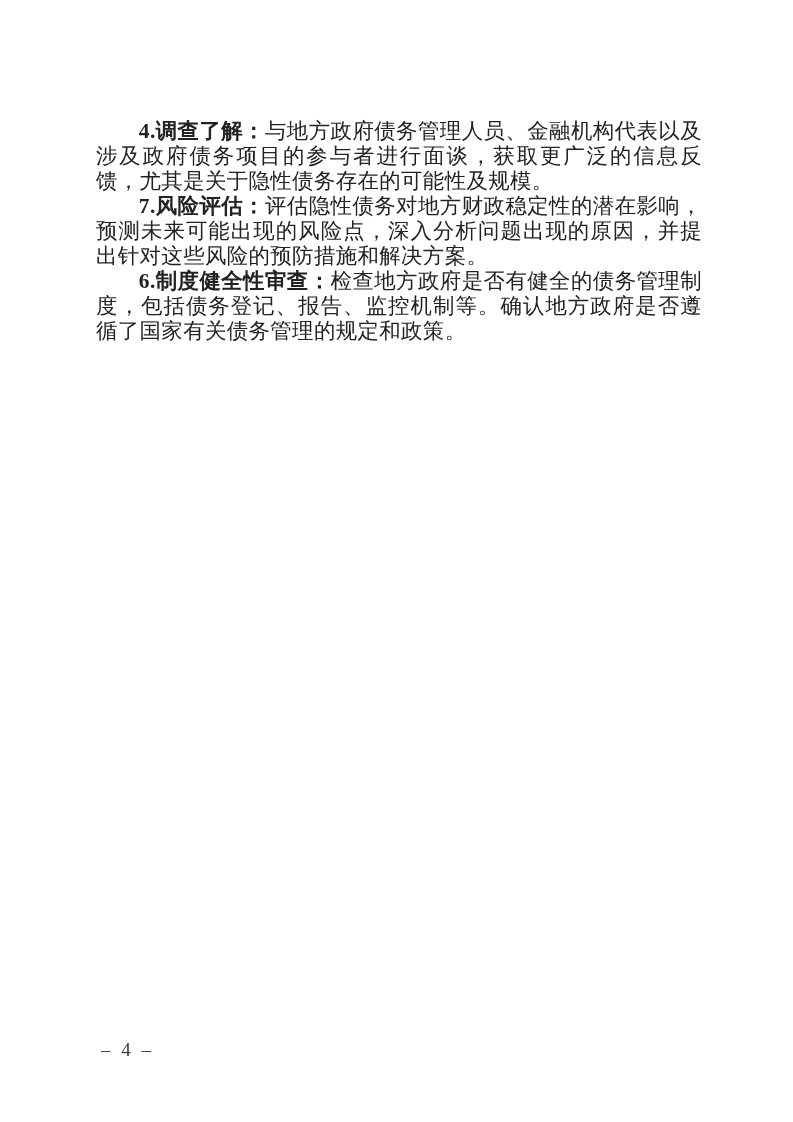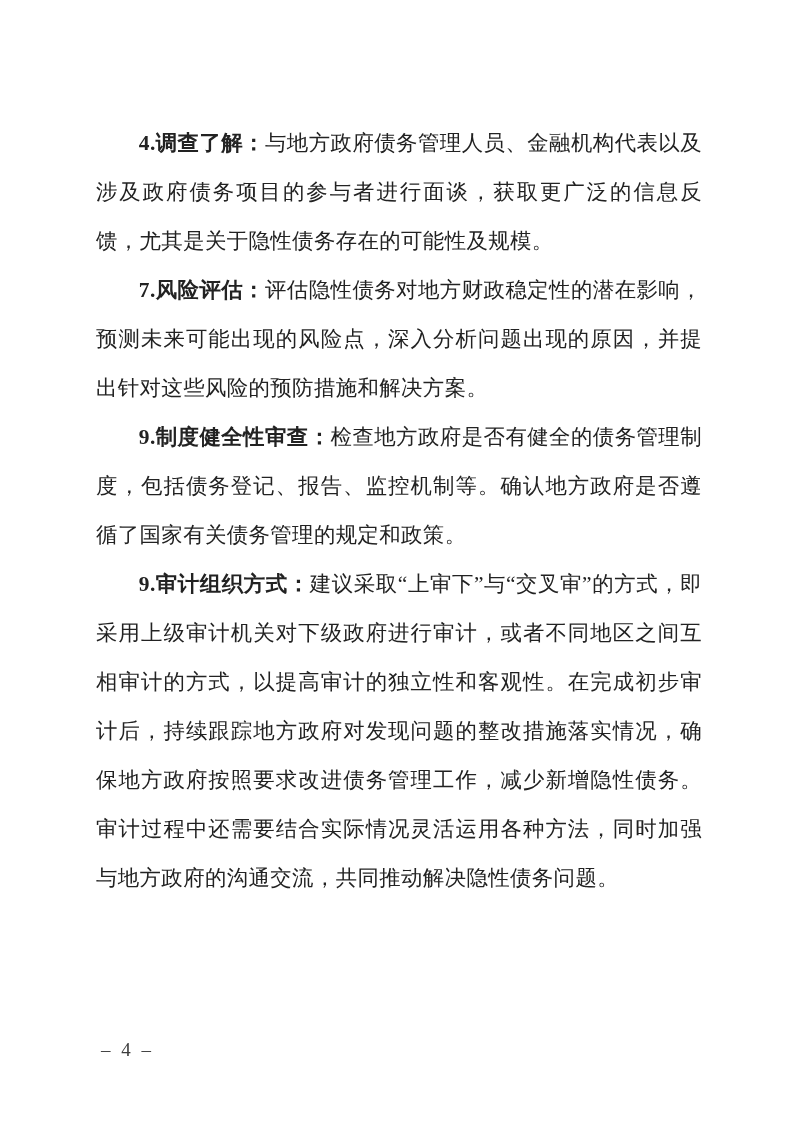--- a/index.html
+++ b/index.html
@@ -19,21 +19,21 @@
   .content {
     position: absolute;
     left: 96px;
     top: 119px;
     width: 606px;
   }
   .para {
     margin: 0;
     padding: 0;
     font-size: 21.4px;
-    line-height: 49px;
+    line-height: 25px;
     text-indent: 2em;
     text-align: justify;
     text-justify: inter-character;
     letter-spacing: 0.4px;
   }
   .para-heading {
     font-weight: bold;
   }
   .page-number {
     position: absolute;
@@ -51,20 +51,19 @@
 
 <div class="page">
   <div class="content">
 
     <p class="para"><span class="para-heading">4.调查了解：</span><span class="para-body">与地方政府债务管理人员、金融机构代表以及涉及政府债务项目的参与者进行面谈，获取更广泛的信息反馈，尤其是关于隐性债务存在的可能性及规模。</span></p>
 
 
 
     <p class="para"><span class="para-heading">7.风险评估：</span><span class="para-body">评估隐性债务对地方财政稳定性的潜在影响，预测未来可能出现的风险点，深入分析问题出现的原因，并提出针对这些风险的预防措施和解决方案。</span></p>
 
-    <p class="para"><span class="para-heading">9.制度健全性审查：</span><span class="para-body">检查地方政府是否有健全的债务管理制度，包括债务登记、报告、监控机制等。确认地方政府是否遵循了国家有关债务管理的规定和政策。</span></p>
+    <p class="para"><span class="para-heading">6.制度健全性审查：</span><span class="para-body">检查地方政府是否有健全的债务管理制度，包括债务登记、报告、监控机制等。确认地方政府是否遵循了国家有关债务管理的规定和政策。</span></p>
 
-    <p class="para"><span class="para-heading">9.审计组织方式：</span><span class="para-body">建议采取“上审下”与“交叉审”的方式，即采用上级审计机关对下级政府进行审计，或者不同地区之间互相审计的方式，以提高审计的独立性和客观性。在完成初步审计后，持续跟踪地方政府对发现问题的整改措施落实情况，确保地方政府按照要求改进债务管理工作，减少新增隐性债务。审计过程中还需要结合实际情况灵活运用各种方法，同时加强与地方政府的沟通交流，共同推动解决隐性债务问题。</span></p>
 
   </div>
 
   <div class="page-number">– 4 –</div>
 </div>
 
 </body></html>

